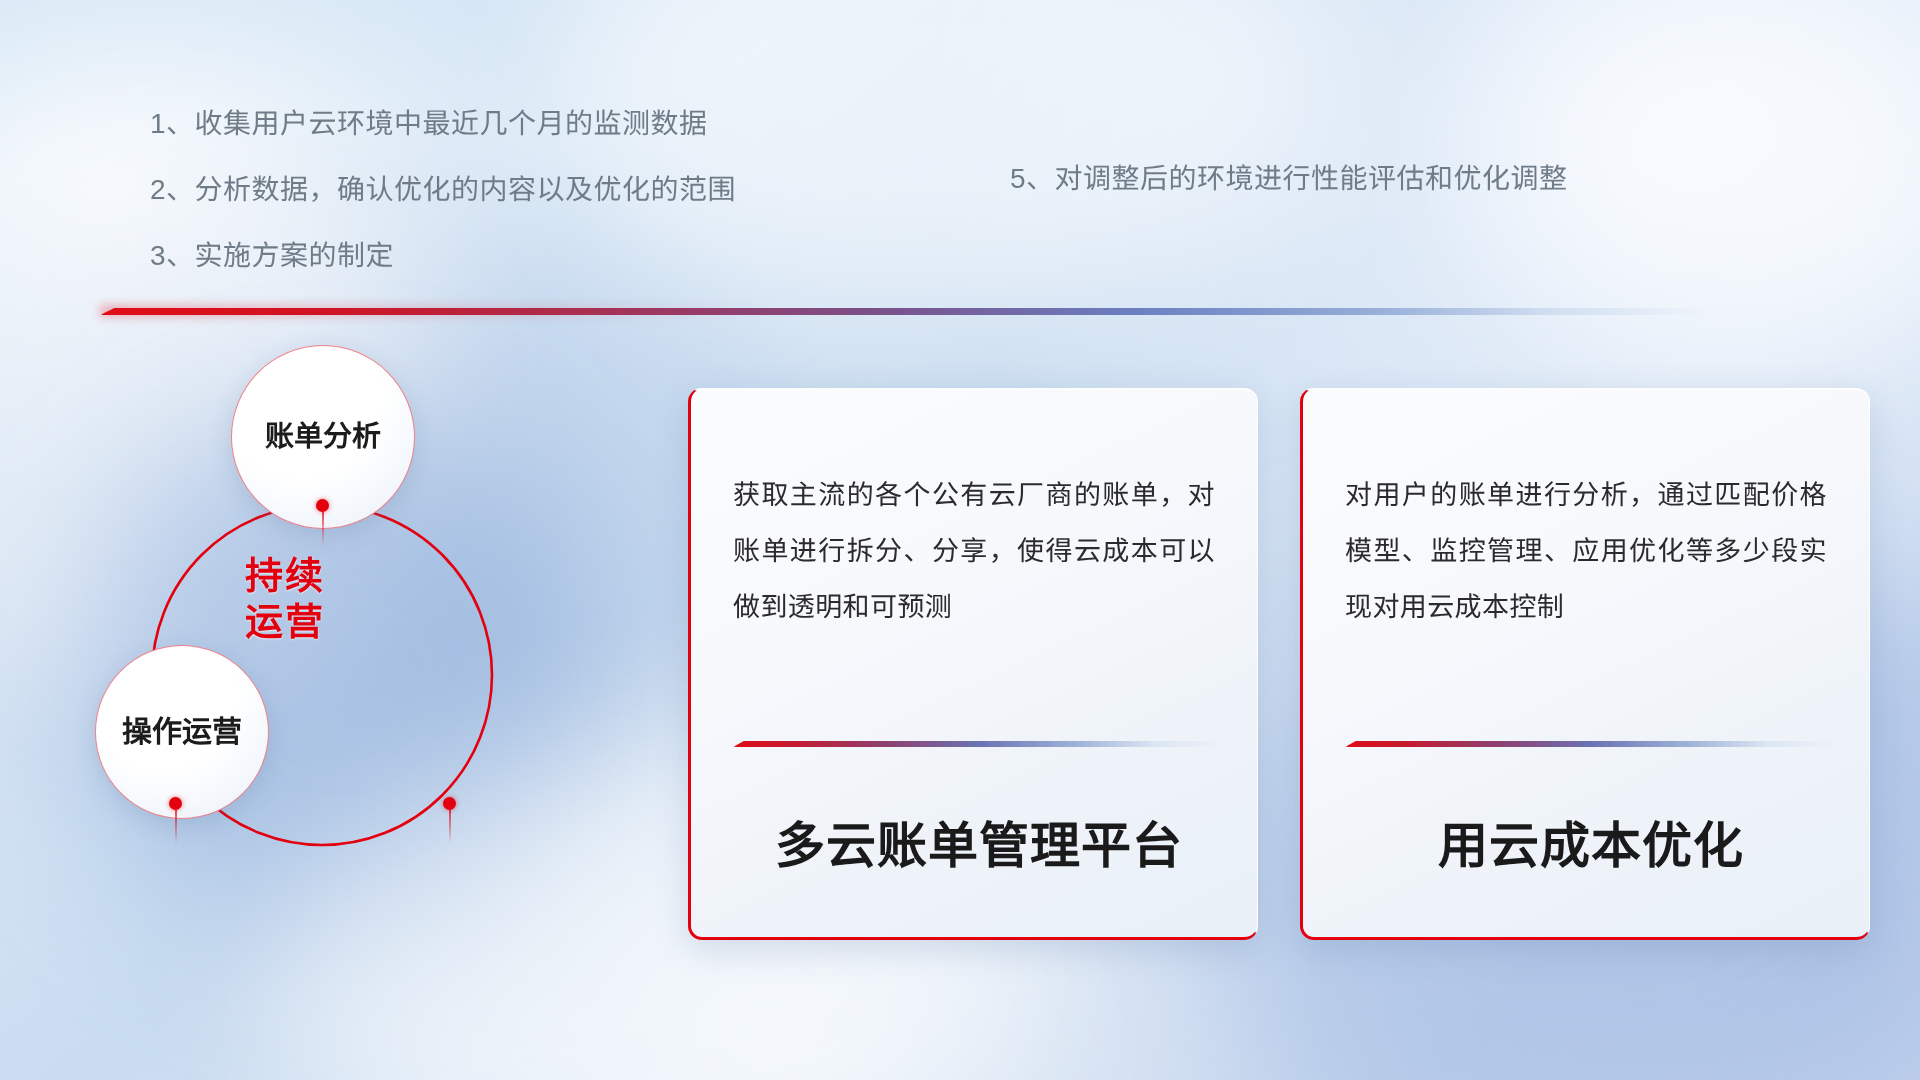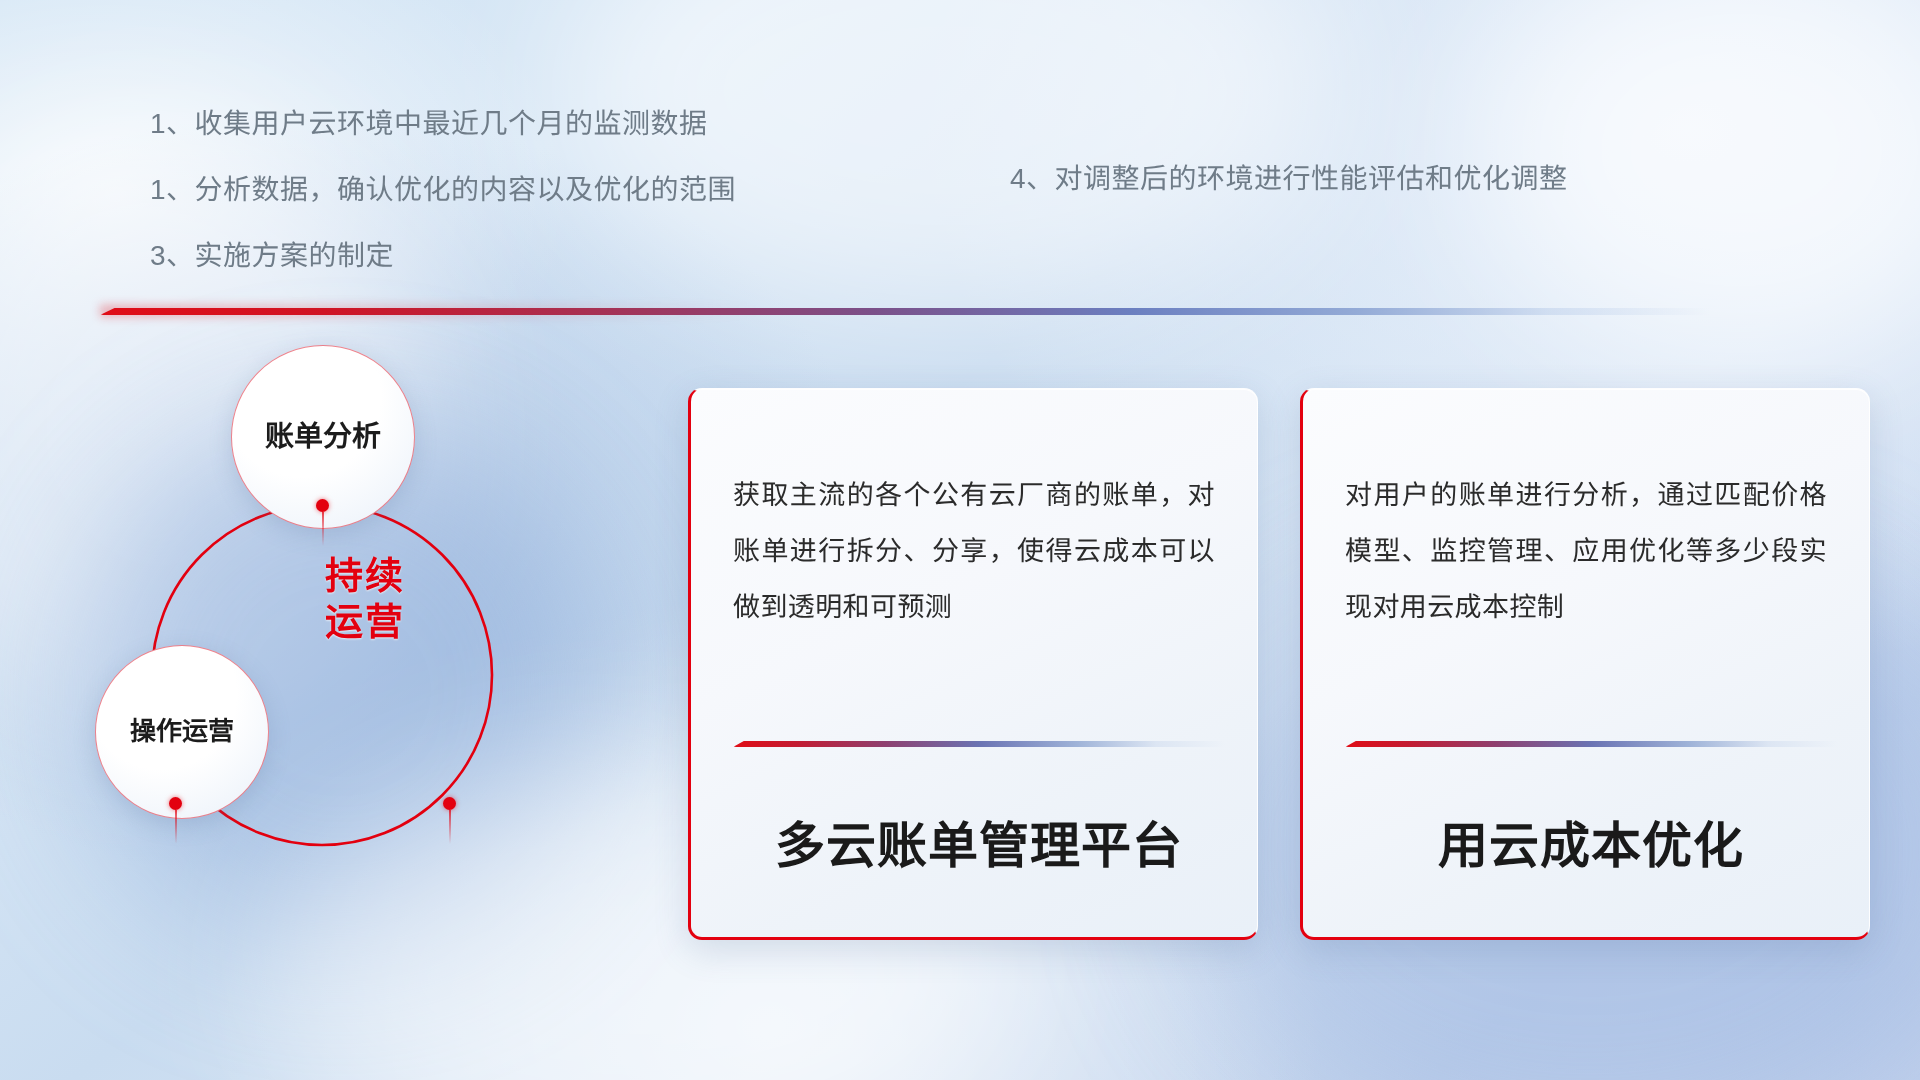--- a/index.html
+++ b/index.html
@@ -111,29 +111,29 @@
     display: flex;
     flex-direction: row;
     align-items: center;
     justify-content: center;
     color: #1c1c1c;
     font-weight: bold;
     line-height: 1.28;
     text-align: center;
   }
   .bubble-top  { left: 136px; top: 0px;   width: 182px; height: 182px; font-size: 29px; }
-  .bubble-left { left: 0px;   top: 300px; width: 172px; height: 172px; font-size: 26px; }
+  .bubble-left { left: 0px;   top: 300px; width: 172px; height: 172px; font-size: 30px; }
   .bubble-right{ left: 268px; top: 300px; width: 172px; height: 172px; font-size: 26px; }
 
   .center-label {
     position: absolute;
     left: 150px;
     top: 208px;
     width: 160px;
-    text-align: right;
+    text-align: left;
     color: #e3000f;
     font-size: 38px;
     font-weight: bold;
     line-height: 1.22;
     letter-spacing: 2px;
     text-shadow: 0 1px 2px rgba(255,255,255,0.7);
   }
 
   .node-dot {
     position: absolute;
@@ -214,25 +214,25 @@
   <div class="bg-blob blob-a"></div>
   <div class="bg-blob blob-b"></div>
   <div class="bg-blob blob-c"></div>
   <div class="bg-blob blob-d"></div>
   <div class="bg-blob blob-e"></div>
   <div class="bg-blob blob-f"></div>
 
   <div class="steps">
     <div class="steps-col steps-col-left">
       <div class="step-line">1、收集用户云环境中最近几个月的监测数据</div>
-      <div class="step-line">1、分析数据，确认优化的内容以及优化的范围</div>
+      <div class="step-line">2、分析数据，确认优化的内容以及优化的范围</div>
       <div class="step-line">3、实施方案的制定</div>
     </div>
     <div class="steps-col steps-col-right">
-      <div class="step-line">4、对调整后的环境进行性能评估和优化调整</div>
+      <div class="step-line">5、对调整后的环境进行性能评估和优化调整</div>
     </div>
   </div>
 
   <div class="top-rule-glow"></div>
   <div class="top-rule"></div>
 
   <div class="diagram">
 
     <svg width="580" height="620" viewBox="0 0 580 620">
 

